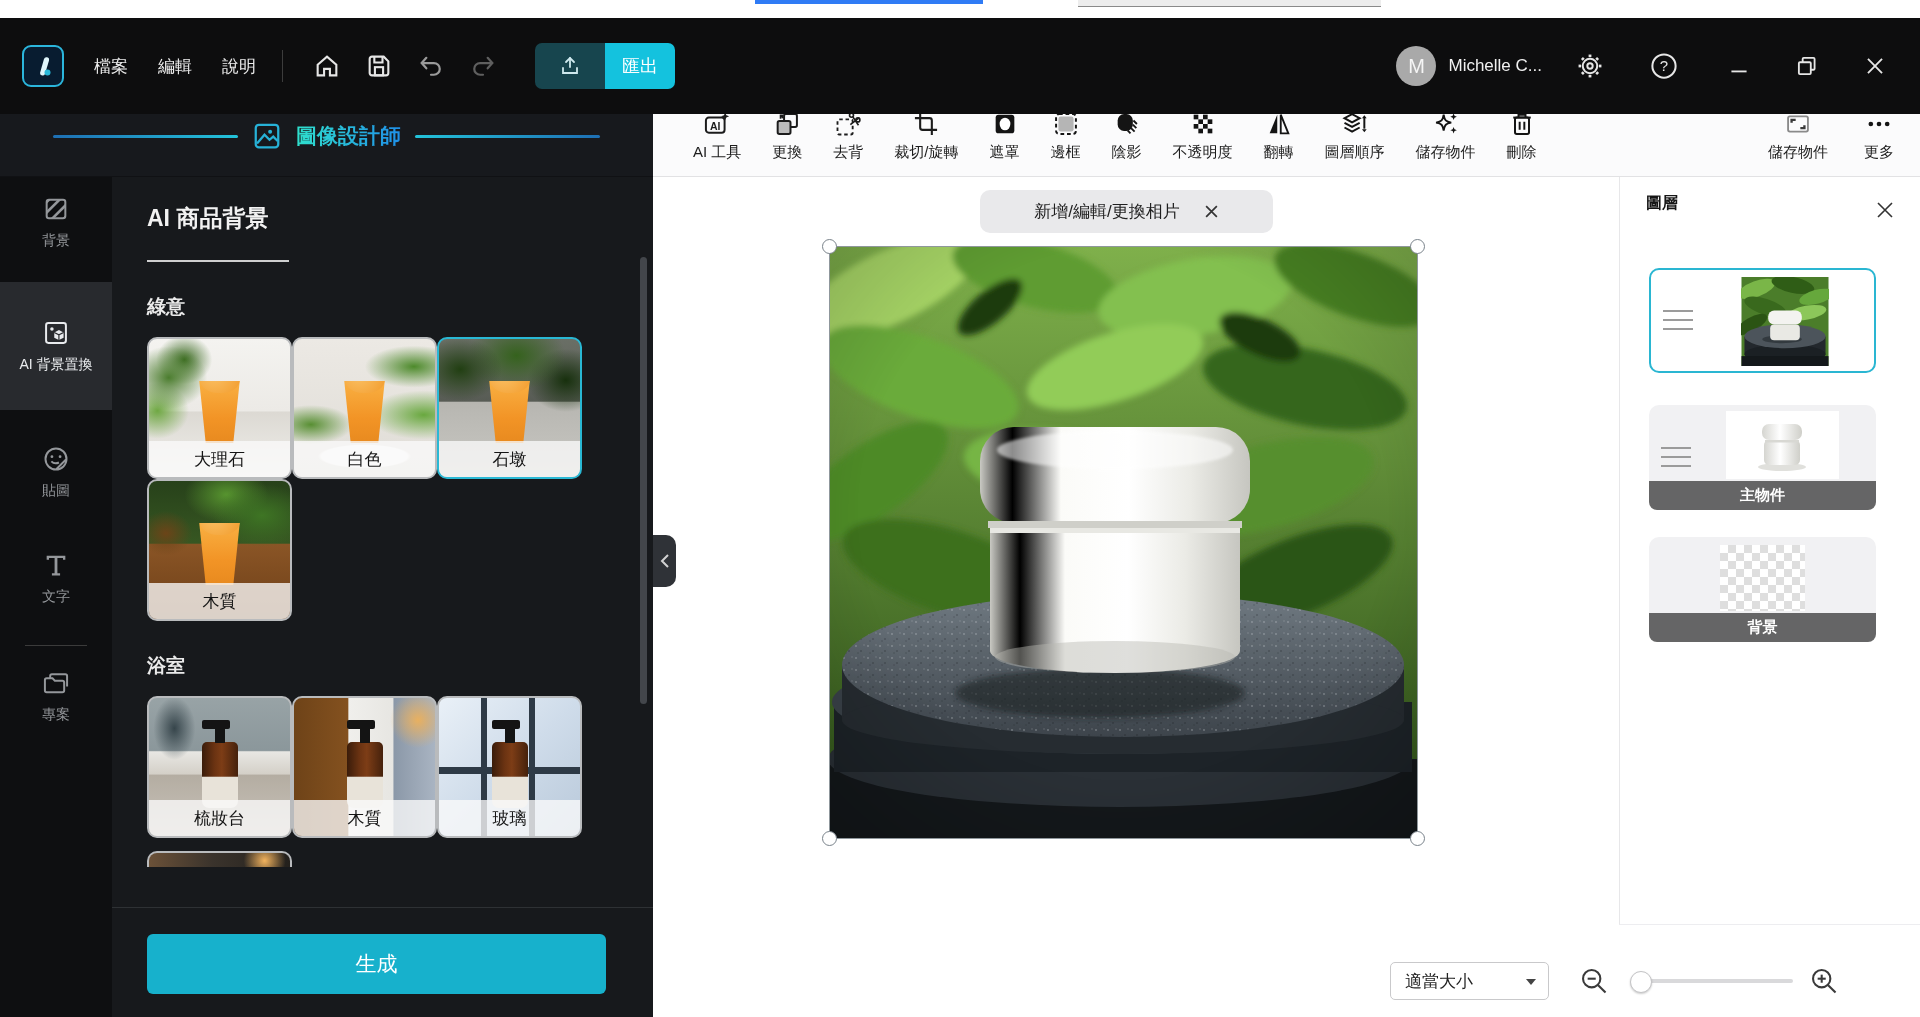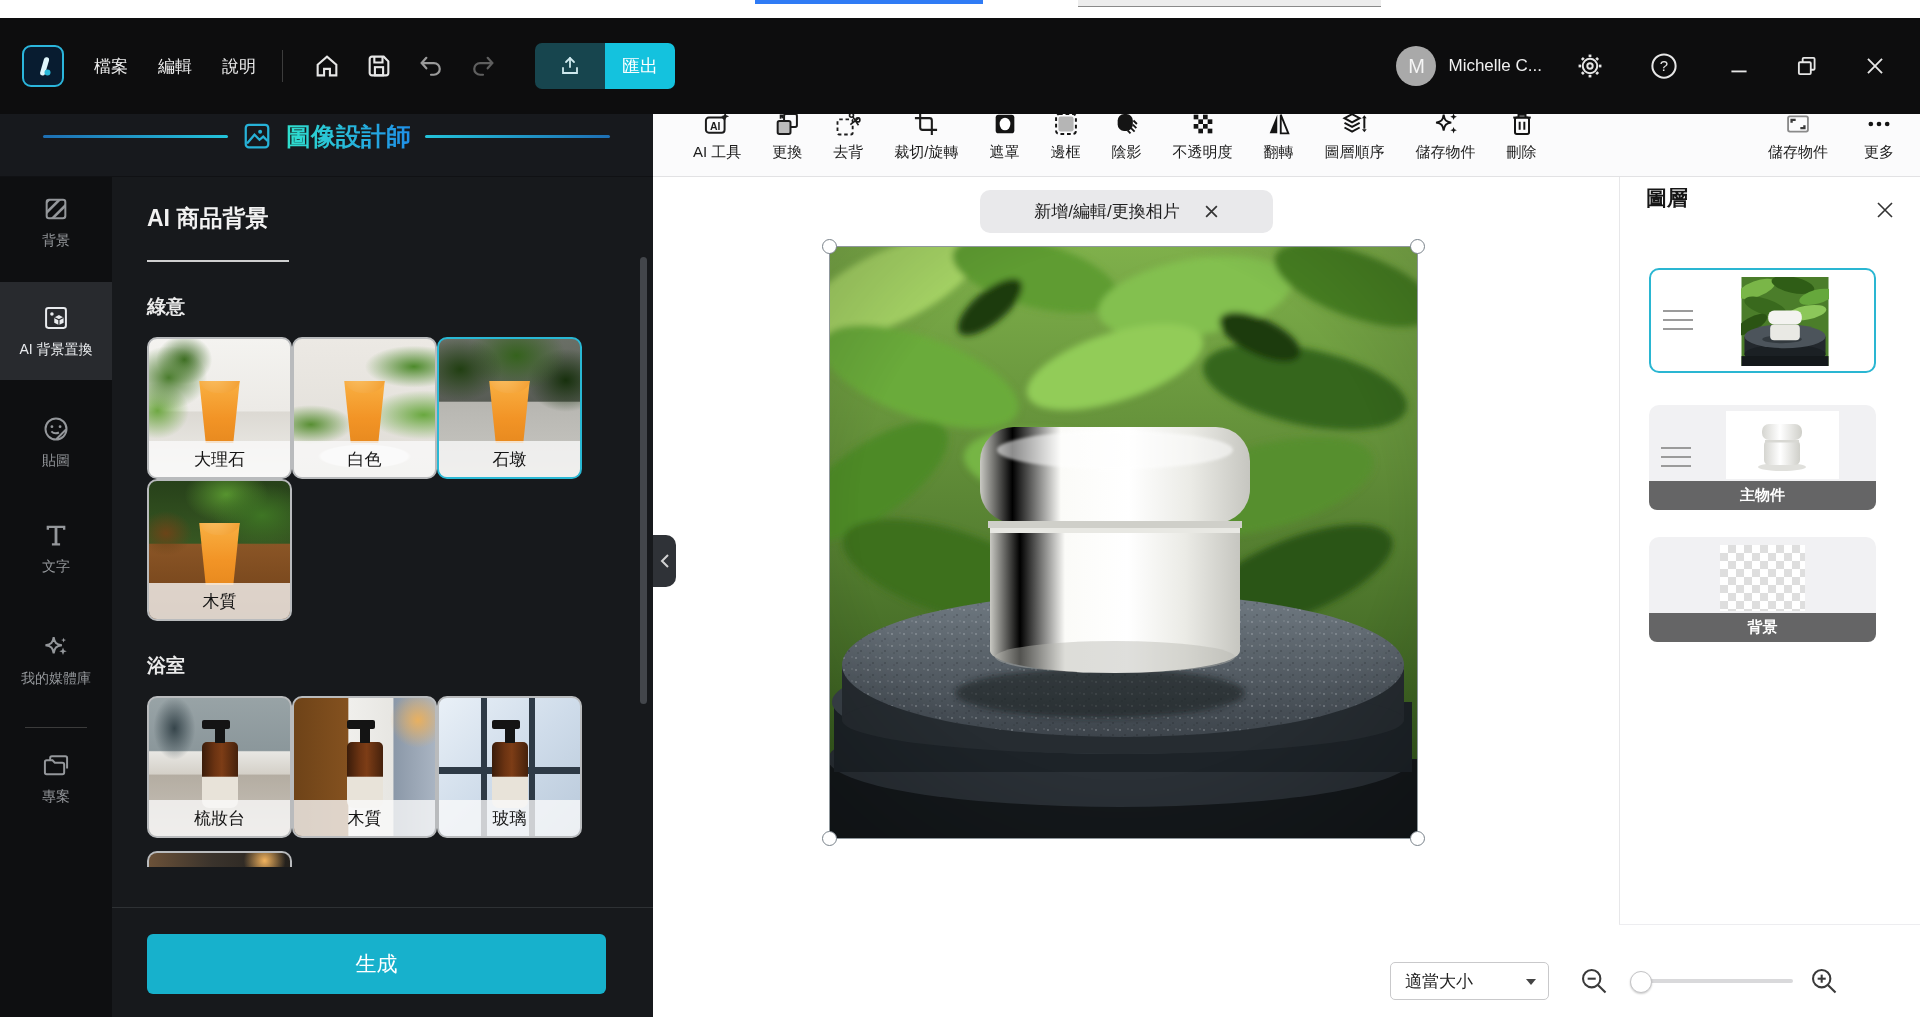--- a/index.html
+++ b/index.html
@@ -22,33 +22,33 @@
   .spacer{flex:1;}
   .avatar{width:40px;height:40px;border-radius:50%;background:#a9a9a9;color:#f5f5f5;font-size:20px;display:flex;align-items:center;justify-content:center;cursor:pointer;}
   .username{color:#f0f0f0;font-size:17px;margin:0 10px 0 12px;cursor:pointer;white-space:nowrap;}
   .winbtn{width:46px;height:46px;display:flex;align-items:center;justify-content:center;cursor:pointer;margin-left:22px;}
 
   
   .left-header{position:absolute;left:0;top:96px;width:653px;height:81px;background:#17191d;display:flex;align-items:center;justify-content:center;gap:14px;border-bottom:1px solid #101114;box-sizing:border-box;}
   .hline{height:3px;width:185px;border-radius:2px;}
   .hline.l{background:linear-gradient(90deg,#1e6fb4,#23c3da);}
   .hline.r{background:linear-gradient(90deg,#23c3da,#1e6fb4);}
-  .htitle{font-size:25px;font-weight:bold;background:linear-gradient(90deg,#2fe0cd,#1f8fe8);-webkit-background-clip:text;background-clip:text;color:transparent;white-space:nowrap;}
+  .htitle{font-size:21px;font-weight:bold;background:linear-gradient(90deg,#2fe0cd,#1f8fe8);-webkit-background-clip:text;background-clip:text;color:transparent;white-space:nowrap;}
 
   
   .toolbar{position:absolute;left:653px;top:96px;width:1267px;height:81px;background:#fbfbfc;border-bottom:1px solid #e2e2e4;box-sizing:border-box;display:flex;align-items:center;padding-left:40px;gap:31px;}
   .tool{display:flex;flex-direction:column;align-items:center;gap:5px;cursor:pointer;}
   .tool span.lbl{font-size:15px;color:#1c1c1c;white-space:nowrap;}
   .tool-right{margin-left:auto;display:flex;gap:36px;padding-right:26px;}
 
   
   .rail{position:absolute;left:0;top:177px;width:112px;bottom:0;background:#0e0f11;}
   .rail-item{display:flex;flex-direction:column;align-items:center;justify-content:center;gap:9px;height:90px;color:#94979b;cursor:pointer;}
   .rail-item .rlbl{font-size:14px;white-space:nowrap;}
-  .rail-item.active{background:#282a2e;color:#e9ebee;height:98px;}
+  .rail-item.active{background:#282a2e;color:#e9ebee;height:128px;}
   .rail-div{width:62px;border-top:1px solid #3b3b3b;margin:22px auto 10px auto;}
   .mt15{margin-top:15px;} .mt17{margin-top:17px;} .mt16{margin-top:16px;} .mt22{margin-top:22px;}
 
   
   .panel{position:absolute;left:112px;top:177px;width:541px;bottom:0;background:#17191c;}
   .panel-title{margin:26px 0 0 35px;font-size:23px;font-weight:bold;color:#f2f2f2;}
   .title-underline{width:142px;height:2px;background:#cfcfcf;margin:26px 0 32px 35px;}
   .sec-name{font-size:19px;font-weight:bold;color:#eaeaea;margin:0 0 17px 35px;}
   .grid{margin-left:35px;width:470px;display:flex;flex-wrap:wrap;gap:0;}
   .thumb{position:relative;width:145px;height:142px;border:2px solid #b9bbbd;border-radius:10px;box-sizing:border-box;overflow:hidden;cursor:pointer;background:#222;}
@@ -80,21 +80,21 @@
   .pill{position:absolute;left:327px;top:13px;width:293px;height:43px;background:#e9e9eb;border-radius:10px;display:flex;align-items:center;justify-content:center;gap:24px;}
   .pill span{font-size:17px;color:#1f1f1f;white-space:nowrap;}
   .pill .pclose{cursor:pointer;display:flex;}
   .collapse-tab{position:absolute;left:0;top:358px;width:23px;height:52px;background:#2f3237;border-radius:0 10px 10px 0;display:flex;align-items:center;justify-content:center;cursor:pointer;}
   .cimg{position:absolute;left:177px;top:70px;width:587px;height:591px;outline:1px solid #8f979c;cursor:move;}
   .handle{position:absolute;width:15px;height:15px;border-radius:50%;background:#fff;border:1.5px solid #79828a;box-sizing:border-box;cursor:nwse-resize;}
   .h-tl{left:-8px;top:-8px;} .h-tr{right:-8px;top:-8px;} .h-bl{left:-8px;bottom:-8px;} .h-br{right:-8px;bottom:-8px;}
 
   
   .layers{position:absolute;left:1619px;top:177px;right:0;height:748px;background:#fff;border-left:1px solid #e7e7e9;border-bottom:1px solid #ededf0;box-sizing:border-box;}
-  .layers-title{position:absolute;left:26px;top:7px;font-size:21px;font-weight:bold;color:#161616;}
+  .layers-title{position:absolute;left:26px;top:16px;font-size:16px;font-weight:bold;color:#161616;}
   .layers-close{position:absolute;right:20px;top:18px;width:30px;height:30px;display:flex;align-items:center;justify-content:center;cursor:pointer;}
   .lcard{position:absolute;left:29px;width:227px;height:105px;border-radius:10px;background:#f1f1f3;cursor:pointer;}
   .lcard.sel{background:#fff;border:2px solid #2ab6d2;box-sizing:border-box;}
   .lc1{top:91px;} .lc2{top:228px;} .lc3{top:360px;}
   .dragh{position:absolute;left:12px;top:50%;width:30px;height:22px;margin-top:-11px;cursor:grab;}
   .dragh i{display:block;height:2px;background:#9b9b9b;margin-bottom:7px;}
   .lthumb{position:absolute;overflow:hidden;}
   .lthumb.t1{left:90px;top:7px;width:88px;height:89px;}
   .lthumb.t2{left:77px;top:6px;width:113px;height:68px;background:#fff;}
   .lthumb.t3{left:71px;top:8px;width:85px;height:66px;background:#fff;
@@ -380,28 +380,20 @@
       <circle cx="15.5" cy="10" r="1.2" fill="currentColor" stroke="none"></circle>
       <path d="M8 14 a5 4 0 0 0 6.5 1"></path>
     </svg>
     <span class="rlbl">貼圖</span>
   </div>
   <div class="rail-item mt16">
     <svg width="28" height="28" viewBox="0 0 24 24">
       <path d="M4 4 H20 V7.5 H18 V6 H13.2 V19 H15.5 V21 H8.5 V19 H10.8 V6 H6 V7.5 H4 Z" fill="currentColor"></path>
     </svg>
     <span class="rlbl">文字</span>
-  </div>
-  <div class="rail-item mt22">
-    <svg width="28" height="28" viewBox="0 0 24 24">
-      <path d="M10 3.5 C10.8 8.5 12 9.7 17 10.5 C12 11.3 10.8 12.5 10 17.5 C9.2 12.5 8 11.3 3 10.5 C8 9.7 9.2 8.5 10 3.5 Z" fill="none" stroke="currentColor" stroke-width="1.7"></path>
-      <path d="M18 12.5 l0.9 2.3 2.3 .9 -2.3 .9 -.9 2.3 -.9-2.3 -2.3-.9 2.3-.9 Z" fill="currentColor"></path>
-      <path d="M18.5 4 l0.6 1.5 1.5 .6 -1.5 .6 -.6 1.5 -.6-1.5 -1.5-.6 1.5-.6 Z" fill="currentColor"></path>
-    </svg>
-    <span class="rlbl">我的媒體庫</span>
   </div>
   <div class="rail-div"></div>
   <div class="rail-item" style="height:80px;">
     <svg width="28" height="28" viewBox="0 0 24 24" fill="none" stroke="currentColor" stroke-width="1.7">
       <path d="M7 8 V6 a1.5 1.5 0 0 1 1.5 -1.5 H20 a1.5 1.5 0 0 1 1.5 1.5 V15"></path>
       <path d="M2.5 9.5 a1.5 1.5 0 0 1 1.5 -1.5 H9 l2 2 h6.5 a1.5 1.5 0 0 1 1.5 1.5 V18.5 a1.5 1.5 0 0 1 -1.5 1.5 H4 a1.5 1.5 0 0 1 -1.5 -1.5 Z"></path>
     </svg>
     <span class="rlbl">專案</span>
   </div>
 </nav>

